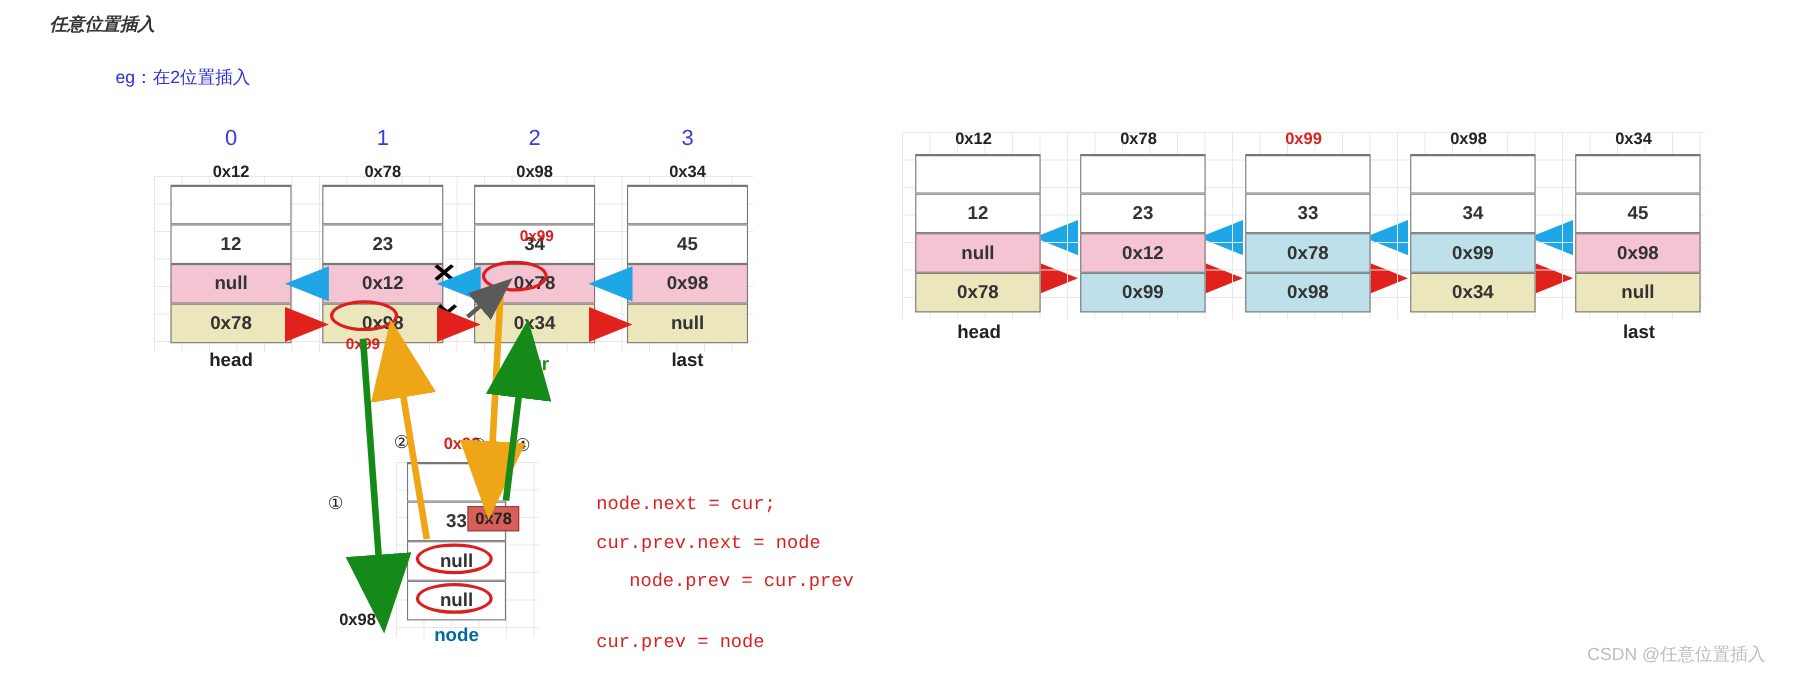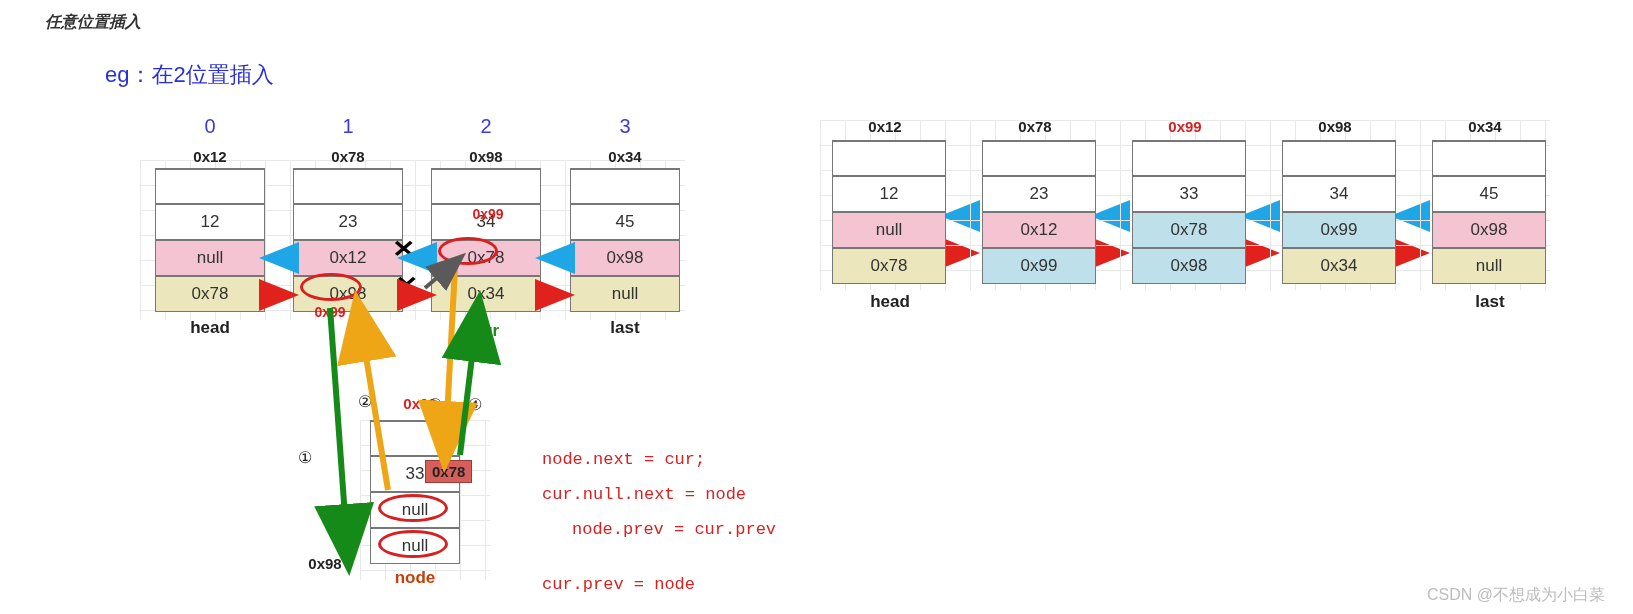--- a/index.html
+++ b/index.html
@@ -23,21 +23,21 @@
     position: absolute;
     left: 45px; top: 12px;
     font-size: 16px;
     font-style: italic;
     font-weight: bold;
     color: #333;
   }
   .subtitle {
     position: absolute;
     left: 105px; top: 60px;
-    font-size: 22px;
+    font-size: 16px;
     color: #2b30d6;
     text-align: center;
   }
   .idx {
     position: absolute;
     font-size: 20px;
     color: #3a3ae0;
     text-align: center;
     width: 80px;
   }
@@ -60,38 +60,38 @@
   .node {
     position: absolute;
     width: 110px;
   }
   .node .cell {
     border: 1px solid #777;
     height: 36px;
     line-height: 34px;
     text-align: center;
     font-size: 17px;
-    font-weight: normal;
+    font-weight: bold;
     color: #333;
   }
   .node .cell.top { background: #fff; border-top: 2px solid #777; }
   .node .cell.val { background: #fff; }
   .node .cell.prev { background: #f4c4d3; }
   .node .cell.next { background: #ece6bd; }
   .node .cell.cyan { background: #bde0ea; }
   .label {
     position: absolute;
     font-size: 17px;
     font-weight: bold;
     color: #222;
     text-align: center;
     width: 100px;
   }
   .green-lbl { color: #1d8a1d; }
-  .red-lbl { color: #c2410c; }
+  .red-lbl { color: #0369a1; }
   .ring {
     position: absolute;
     border: 3px solid #d91f1f;
     border-radius: 50%;
     pointer-events: none;
   }
   .xmark {
     position: absolute;
     font-size: 28px;
     font-weight: 900;
@@ -200,21 +200,21 @@
 <div class="red-tag" style="left:425px; top:460px;">0x78</div>
 <div class="label" style="left:290px; top:555px; width:70px; font-size:15px;">0x98</div>
 <div class="label red-lbl" style="left:370px; top:568px; width:90px;">node</div>
 
 <div class="step-num" style="left:298px; top:448px;">①</div>
 <div class="step-num" style="left:358px; top:392px;">②</div>
 <div class="step-num" style="left:428px; top:395px;">③</div>
 <div class="step-num" style="left:468px; top:395px;">④</div>
 
 <div class="code-line" style="left:542px; top:450px;">node.next = cur;</div>
-<div class="code-line" style="left:542px; top:485px;">cur.null.next = node</div>
+<div class="code-line" style="left:542px; top:485px;">cur.prev.next = node</div>
 <div class="code-line" style="left:572px; top:520px;">node.prev = cur.prev</div>
 <div class="code-line" style="left:542px; top:575px;">cur.prev = node</div>
 
 <svg class="arrows" width="1633" height="614">
   <defs>
     <marker id="ah-red" markerWidth="10" markerHeight="8" refX="8" refY="4" orient="auto">
       <path d="M0,0 L10,4 L0,8 Z" fill="#e0211c"></path>
     </marker>
     <marker id="ah-blue" markerWidth="10" markerHeight="8" refX="8" refY="4" orient="auto">
       <path d="M0,0 L10,4 L0,8 Z" fill="#1fa6e6"></path>
@@ -294,13 +294,13 @@
 <div class="node" style="left:1432px; top:140px; width:114px;">
   <div class="cell top"></div>
   <div class="cell val">45</div>
   <div class="cell prev">0x98</div>
   <div class="cell next">null</div>
 </div>
 
 <div class="label" style="left:840px; top:292px;">head</div>
 <div class="label" style="left:1440px; top:292px;">last</div>
 
-<div class="watermark">CSDN @不想成为小白菜</div>
+<div class="watermark">CSDN @任意位置插入</div>
 
 </body></html>

